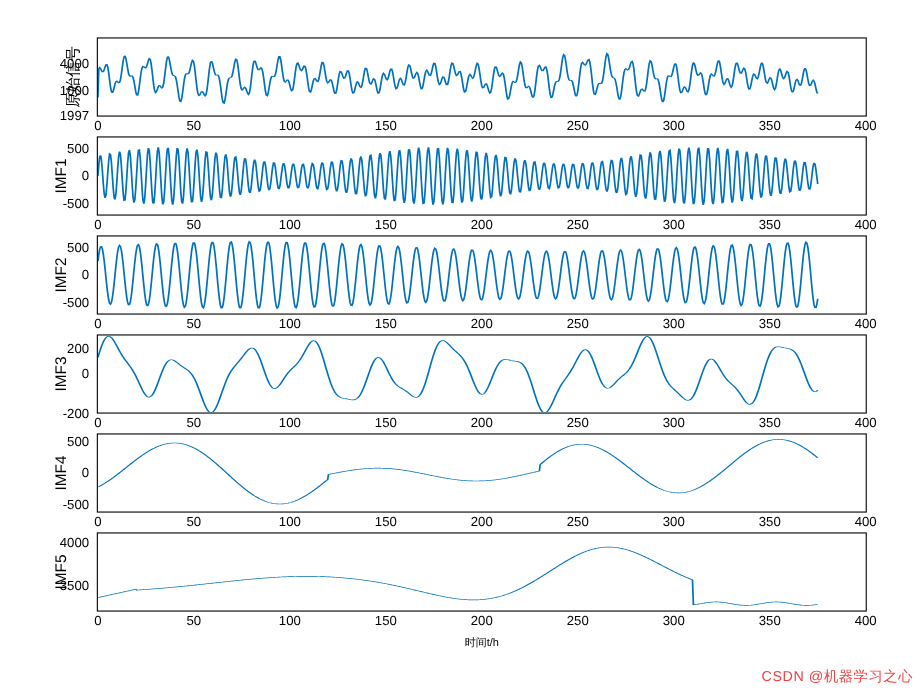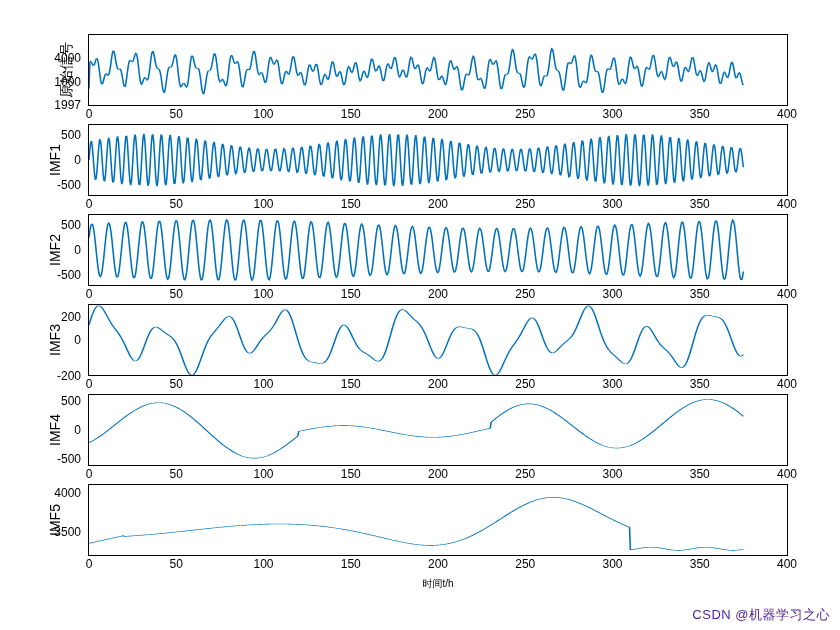--- a/index.html
+++ b/index.html
@@ -81,21 +81,21 @@
     left: 50%;
     transform: translateX(-50%);
     font-size: 10px;
     color: #000;
   }
   .watermark {
     position: absolute;
     right: 10px;
     bottom: 6px;
     font-size: 13px;
-    color: #4c1d95;
+    color: #ef4444;
     letter-spacing: 0.5px;
   }
 </style>
 </head>
 <body>
 
 <div class="plot-area">
 
   <div class="subplot">
     <div class="ylabel">原始信号</div>

